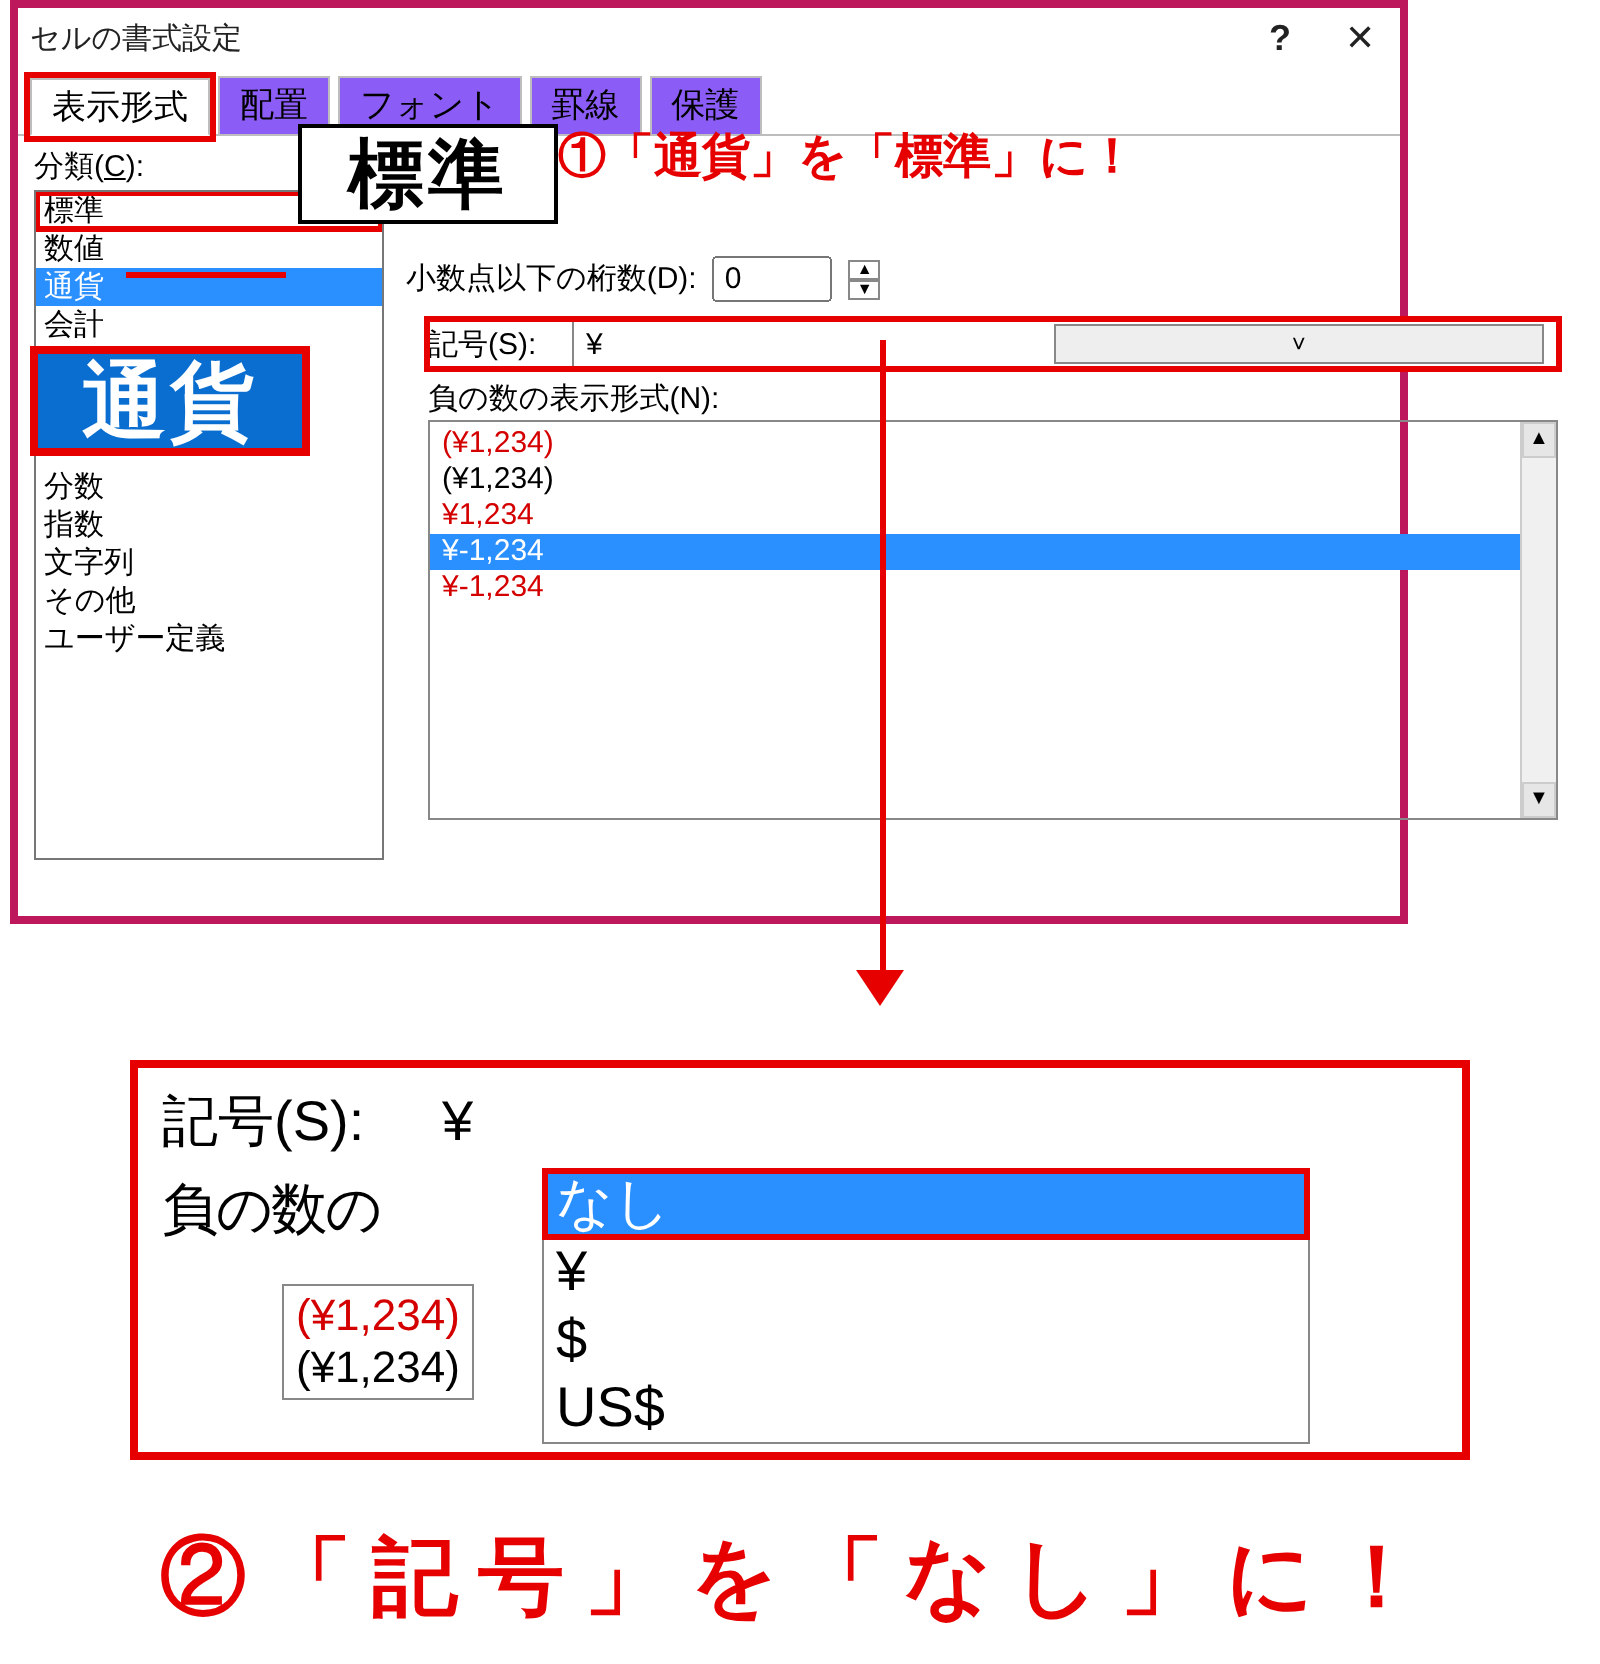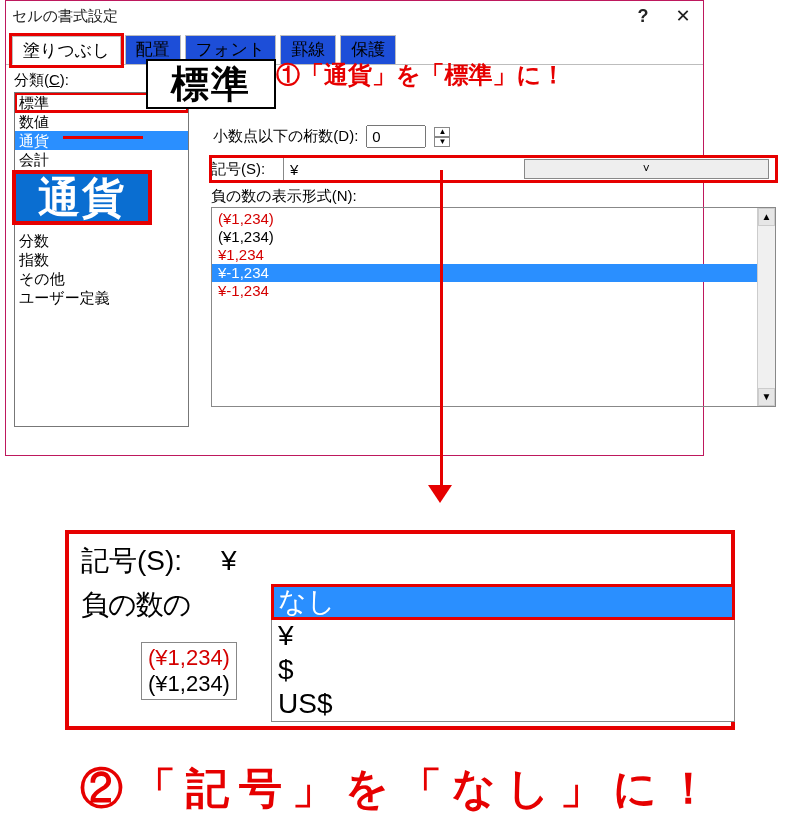--- a/index.html
+++ b/index.html
@@ -7,21 +7,21 @@
     margin: 0; padding: 0;
     font-family: "MS Gothic", "MS PGothic", sans-serif;
     background: #fff;
     width: 800px; height: 832px;
     position: relative;
     overflow: hidden;
   }
   
   .dialog {
     position: absolute; left:5px; top:0; width: 699px;
-    border: 1px solid #be185d;
+    border: 4px solid #be185d;
     background:#fff;
   }
   .titlebar {
     display:flex; align-items:center;
     height:30px;
     font-size:15px;
     color:#222;
     padding-left:6px;
   }
   .titlebar .title { flex:1 1 auto; }
@@ -29,21 +29,21 @@
   .titlebar .help { font-weight:bold; }
   .titlebar .close { font-weight:normal; }
   .tabs {
     display:flex; gap:4px; padding:4px 6px 0 6px;
     border-bottom:1px solid #bdbdbd;
     font-size:17px;
   }
   .tab {
     border:1px solid #bdbdbd; border-bottom:none;
     padding:2px 10px;
-    background:#1d4ed8;
+    background:#8b5cf6;
     position:relative;
     white-space:nowrap;
   }
   .tab.active {
     border-bottom:1px solid #fff;
     top:1px;
     background:#fff;
   }
   .tab.active.redbox { outline:3px solid #e60000; outline-offset:0; }
   .body { padding:6px 8px 8px 8px; font-size:16px; }
@@ -84,21 +84,21 @@
     color:#e60000; font-size:24px; font-weight:700;
     white-space:nowrap;
   }
   .samplebox {
     position:absolute; left:205px; top:26px;
     width:520px; padding:2px 6px;
     border:1px solid #aaa; font-size:16px;
     color:#000;
   }
   .numrow {
-    position:absolute; left:207px; top:60px;
+    position:absolute; left:194px; top:60px;
     display:flex; align-items:center; gap:8px; font-size:15px;
   }
   .numrow input {
     width:60px; padding:1px 4px; font-size:15px;
   }
   .spin { display:flex; flex-direction:column; }
   .spin div { width:16px; height:10px; border:1px solid #888; font-size:8px; line-height:8px; text-align:center; }
   .symrow {
     position:absolute; left:205px; top:92px;
     display:flex; align-items:center; font-size:15px;
@@ -139,21 +139,21 @@
     border:4px solid #e60000; background:#fff;
     font-size:28px;
   }
   .detail .row1 { display:flex; align-items:center; padding:8px 10px 4px 12px; }
   .detail .row1 .lab { width:140px; }
   .detail .row1 .val { flex:1 1 auto; }
   .detail .row2 { display:flex; align-items:flex-start; padding:2px 0 0 12px; }
   .detail .row2 .lab { width:145px; letter-spacing:-1px; }
   .detail .ddlist {
     position:absolute; left:202px; top:50px;
-    width:464px; border:1px solid #888; background:#fff;
+    width:384px; border:1px solid #888; background:#fff;
     font-size:28px; line-height:34px;
   }
   .detail .ddlist .opt { padding:0 6px; }
   .detail .ddlist .opt.sel {
     background:#2a8fff; color:#fff;
     outline:3px solid #e60000; outline-offset:-2px;
   }
   .detail .tinyprev {
     position:absolute; left:72px; top:108px;
     border:1px solid #888; font-size:22px; line-height:26px;
@@ -170,21 +170,21 @@
 <body>
 
 <div class="dialog">
   <div class="titlebar">
     <span class="title">セルの書式設定</span>
     <span class="btn help">?</span>
     <span class="btn close">✕</span>
   </div>
 
   <div class="tabs">
-    <div class="tab active redbox">塗りつぶし</div>
+    <div class="tab active redbox">表示形式</div>
     <div class="tab">配置</div>
     <div class="tab">フォント</div>
     <div class="tab">罫線</div>
     <div class="tab">保護</div>
   </div>
 
   <div class="body" style="height:390px; position:relative;">
 
     <div class="catlabel">
       <span>分類(</span><u>C</u><span>):</span>
@@ -192,20 +192,21 @@
 
     <div class="layout">
       <div class="left">
         <div class="catlist">
           <div class="catitem redbox">標準</div>
           <div class="catitem">数値</div>
           <div class="catitem sel">通貨</div>
           <div class="catitem">会計</div>
           <div class="catitem" style="margin-top:62px">分数</div>
           <div class="catitem">指数</div>
+          <div class="catitem">文字列</div>
           <div class="catitem">その他</div>
           <div class="catitem">ユーザー定義</div>
         </div>
 
         <div class="bigbadge2">通貨</div>
       </div>
     </div>
 
     <div class="bigbadge">標準</div>
 

